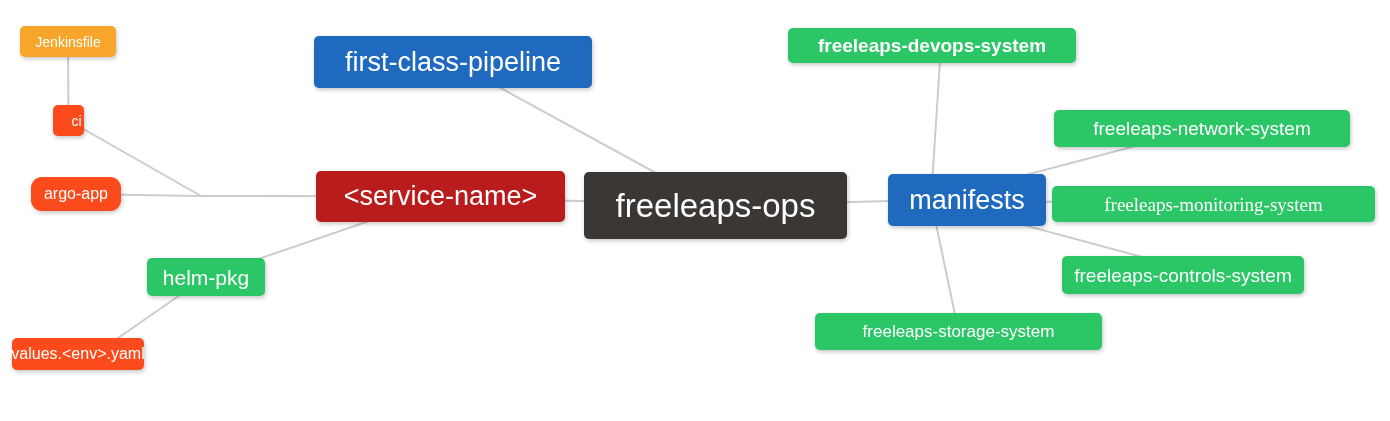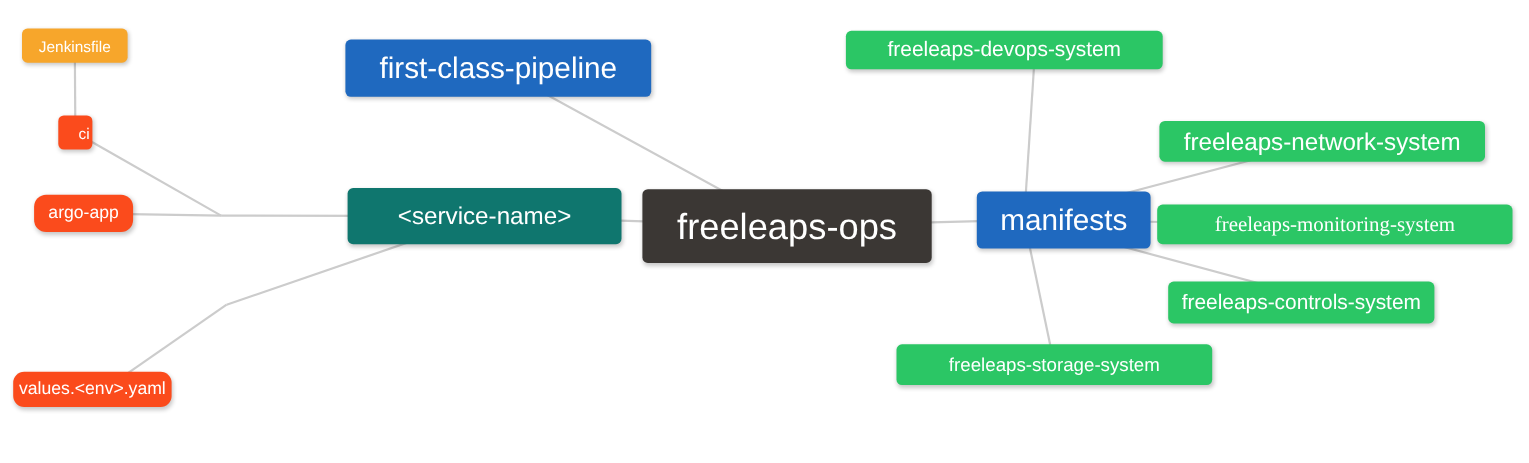--- a/index.html
+++ b/index.html
@@ -56,39 +56,42 @@
   <div id="nodes">
       <div class="node" style="left: 20px; top: 26px; width: 96px; height: 31px; background: rgb(247, 166, 43); font-size: 14px; color: rgb(255, 255, 255);">
         <span>Jenkinsfile</span>
       </div>
       <div class="node" style="left: 53px; top: 105px; width: 31px; height: 31px; background: rgb(251, 75, 28); font-size: 14px; color: rgb(255, 255, 255); padding-left: 16px;">
         <span>ci</span>
       </div>
       <div class="node" style="left: 31px; top: 177px; width: 90px; height: 34px; background: rgb(251, 75, 28); font-size: 16px; color: rgb(255, 255, 255); border-radius: 11px;">
         <span>argo-app</span>
       </div>
-      <div class="node" style="left: 12px; top: 338px; width: 144px; height: 32px; background: rgb(251, 75, 28); font-size: 16px; color: rgb(255, 255, 255); border-radius: 10px;">
+      <div class="node" style="left: 147px; top: 258px; width: 118px; height: 38px; background: rgb(43, 198, 101); font-size: 21px; color: rgb(255, 255, 255);">
+        <span>helm-pkg</span>
+      </div>
+      <div class="node" style="left: 12px; top: 338px; width: 132px; height: 32px; background: rgb(251, 75, 28); font-size: 16px; color: rgb(255, 255, 255);">
         <span>values.&lt;env&gt;.yaml</span>
       </div>
       <div class="node" style="left: 314px; top: 36px; width: 278px; height: 52px; background: rgb(31, 105, 191); font-size: 27px; color: rgb(255, 255, 255);">
         <span>first-class-pipeline</span>
       </div>
-      <div class="node" style="left: 316px; top: 171px; width: 249px; height: 51px; background: #0f766e; font-size: 22px; color: rgb(255, 255, 255); text-align: center;">
+      <div class="node" style="left: 316px; top: 171px; width: 249px; height: 51px; background: #b91c1c; font-size: 27px; color: rgb(255, 255, 255); text-align: center;">
         <span>&lt;service-name&gt;</span>
       </div>
       <div class="node" style="left: 584px; top: 172px; width: 263px; height: 67px; background: rgb(59, 55, 52); font-size: 33px; color: rgb(255, 255, 255);">
         <span>freeleaps-ops</span>
       </div>
       <div class="node" style="left: 852px; top: 174px; width: 158px; height: 52px; background: rgb(31, 105, 191); font-size: 27px; color: rgb(255, 255, 255); margin-left: 36px;">
         <span>manifests</span>
       </div>
-      <div class="node" style="left: 769px; top: 28px; width: 288px; height: 35px; background: rgb(43, 198, 101); font-size: 19px; color: rgb(255, 255, 255);">
+      <div class="node" style="left: 788px; top: 28px; width: 288px; height: 35px; background: rgb(43, 198, 101); font-size: 19px; color: rgb(255, 255, 255); font-weight: bold;">
         <span>freeleaps-devops-system</span>
       </div>
-      <div class="node" style="left: 1054px; top: 110px; width: 296px; height: 37px; background: rgb(43, 198, 101); font-size: 22px; color: rgb(255, 255, 255);">
+      <div class="node" style="left: 1054px; top: 110px; width: 296px; height: 37px; background: rgb(43, 198, 101); font-size: 19px; color: rgb(255, 255, 255);">
         <span>freeleaps-network-system</span>
       </div>
       <div class="node" style="left: 1052px; top: 186px; width: 323px; height: 36px; background: rgb(43, 198, 101); font-size: 19px; color: rgb(255, 255, 255); font-family: Liberation Serif, serif;">
         <span>freeleaps-monitoring-system</span>
       </div>
       <div class="node" style="left: 1062px; top: 256px; width: 242px; height: 38px; background: rgb(43, 198, 101); font-size: 19px; color: rgb(255, 255, 255);">
         <span>freeleaps-controls-system</span>
       </div>
       <div class="node" style="left: 815px; top: 313px; width: 287px; height: 37px; background: rgb(43, 198, 101); font-size: 17px; color: rgb(255, 255, 255);">
         <span>freeleaps-storage-system</span>

